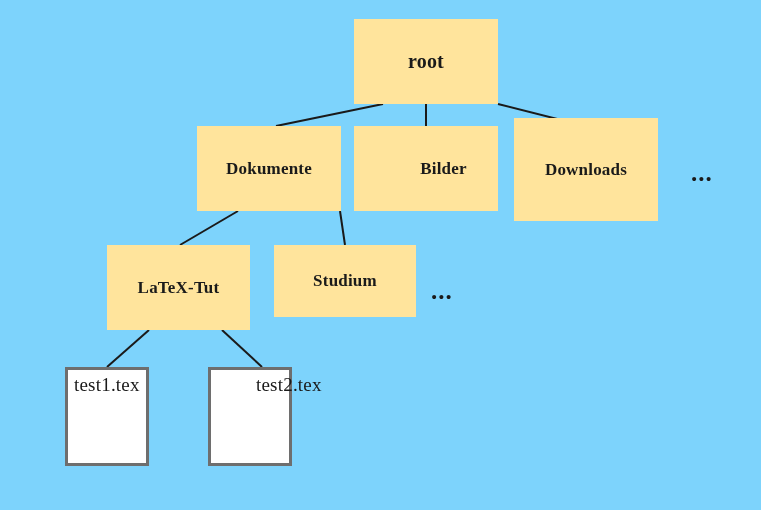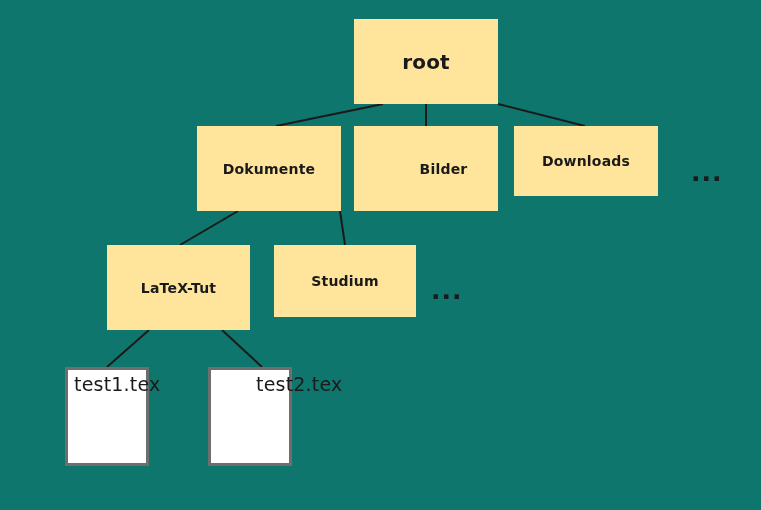--- a/index.html
+++ b/index.html
@@ -47,40 +47,40 @@
     justify-content: flex-start;
     font-weight: normal;
     padding: 4px 0 0 6px;
   }
   .node.file .label {
     font-size: 19px;
     line-height: 1.15;
     white-space: nowrap;
   }
   .node.folder .label {
-    font-size: 14px;
+    font-size: 17px;
     white-space: nowrap;
   }
   .node.folder.root .label {
     font-size: 20px;
   }
   .ellipsis {
     position: absolute;
     color: #1a1a1a;
     font-weight: bold;
     font-size: 25px;
     line-height: 1;
     letter-spacing: 1px;
     white-space: nowrap;
   }
 </style>
 </head>
 <body>
 
-<div id="canvas" style="background: #0f766e;">
+<div id="canvas" style="background: #7dd3fc; font-family: Liberation Serif, serif;">
 
   <svg id="edges" viewBox="0 0 761 510" xmlns="http://www.w3.org/2000/svg">
       <line x1="383" y1="104" x2="276" y2="126" stroke="#1a1a1a" stroke-width="2" stroke-linecap="butt"></line>
       <line x1="426" y1="104" x2="426" y2="126" stroke="#1a1a1a" stroke-width="2" stroke-linecap="butt"></line>
       <line x1="498" y1="104" x2="585" y2="126" stroke="#1a1a1a" stroke-width="2" stroke-linecap="butt"></line>
       <line x1="238" y1="211" x2="180" y2="245" stroke="#1a1a1a" stroke-width="2" stroke-linecap="butt"></line>
       <line x1="340" y1="211" x2="345" y2="245" stroke="#1a1a1a" stroke-width="2" stroke-linecap="butt"></line>
       <line x1="149" y1="330" x2="107" y2="367" stroke="#1a1a1a" stroke-width="2" stroke-linecap="butt"></line>
       <line x1="222" y1="330" x2="262" y2="367" stroke="#1a1a1a" stroke-width="2" stroke-linecap="butt"></line>
     </svg>
@@ -90,21 +90,21 @@
   </div>
 
   <div class="node folder" style="left: 197px; top: 126px; width: 144px; height: 85px; background: rgb(255, 228, 156);">
     <span class="label">Dokumente</span>
   </div>
 
   <div class="node folder" style="left: 354px; top: 126px; width: 144px; height: 85px; background: rgb(255, 228, 156); padding-left: 35px;">
     <span class="label">Bilder</span>
   </div>
 
-  <div class="node folder" style="left: 514px; top: 126px; width: 144px; height: 70px; background: rgb(255, 228, 156);">
+  <div class="node folder" style="left: 514px; top: 118px; width: 144px; height: 103px; background: rgb(255, 228, 156);">
     <span class="label">Downloads</span>
   </div>
 
   <div class="ellipsis" style="left:691px; top:160px;">...</div>
 
   <div class="node folder" style="left: 107px; top: 245px; width: 143px; height: 85px; background: rgb(255, 228, 156);">
     <span class="label">LaTeX-Tut</span>
   </div>
 
   <div class="node folder" style="left: 274px; top: 245px; width: 142px; height: 72px; background: rgb(255, 228, 156);">

